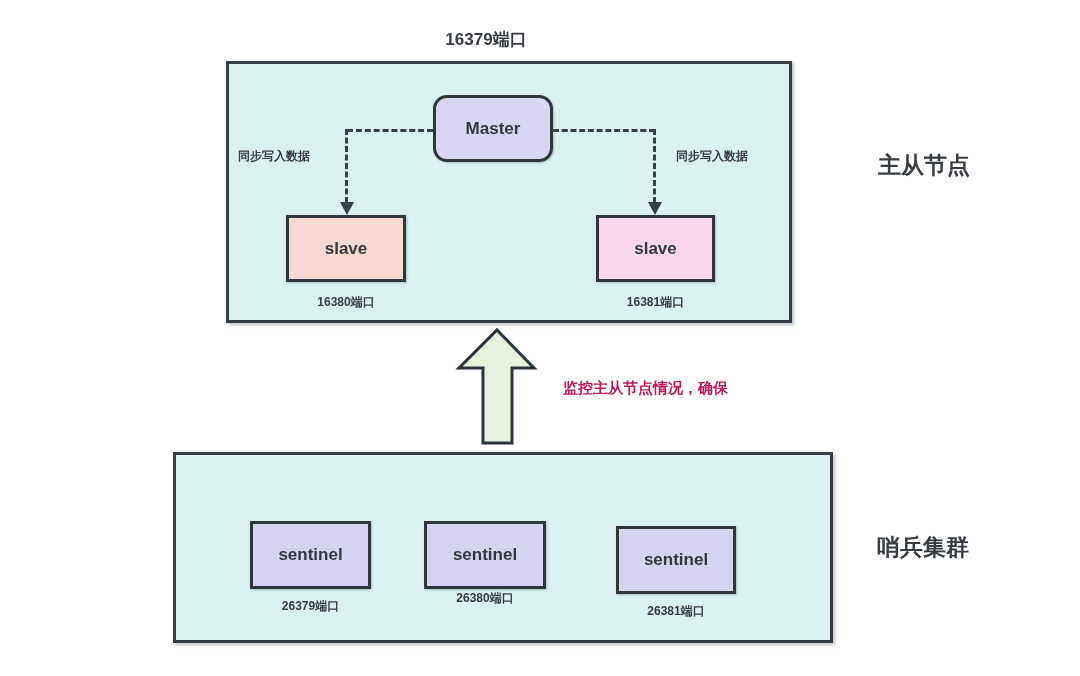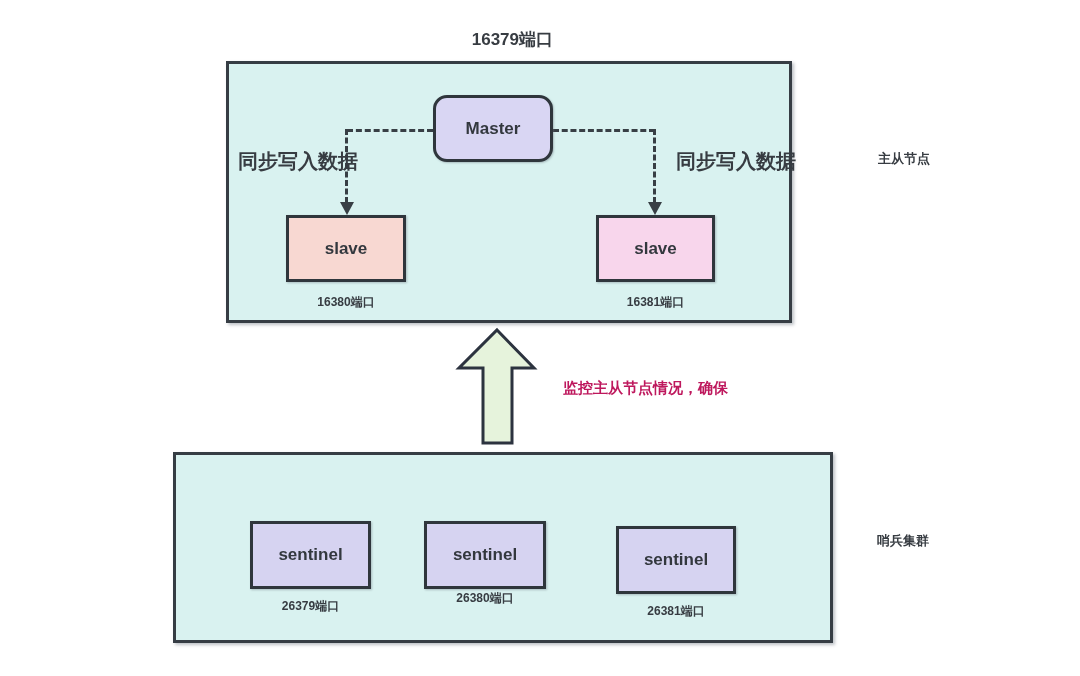--- a/index.html
+++ b/index.html
@@ -31,25 +31,25 @@
   }
   .node-master   { left:204px; top:31px;  width:120px; height:67px; background:#d9d6f3;border-radius:14px; }
   .node-slave-l  { left:57px;  top:151px; width:120px; height:67px; background:#f8d8d2; }
   .node-slave-r  { left:367px; top:151px; width:119px; height:67px; background:#f8d6ec; }
   .node-sent-1   { left:74px;  top:66px;  width:121px; height:68px; background:#d6d3f1; }
   .node-sent-2   { left:248px; top:66px;  width:122px; height:68px; background:#d6d3f1; }
   .node-sent-3   { left:440px; top:71px;  width:120px; height:68px; background:#d6d3f1; }
 
   
   .lbl { position:absolute; font-weight:bold; color:#373c42; white-space:nowrap; }
-  .title-top   { left:393px; top:28px; width:160px; font-size:17px; text-align:right; }
-  .side-label  { font-size:13px; }
+  .title-top   { left:406px; top:28px; width:160px; font-size:17px; text-align:center; }
+  .side-label  { font-size:23px; }
   #side-master   { left:878px; top:150px; }
   #side-sentinel { left:877px; top:532px; }
-  .sync-label { font-size:20px; }
+  .sync-label { font-size:12px; }
   #sync-left  { left:9px;  top:84px; }
   #sync-right { left:447px; top:84px; }
   .port-label { position:absolute; font-weight:bold; font-size:12px; text-align:center; color:#373c42; }
   #port-16380 { left:57px;  top:230px; width:120px; }
   #port-16381 { left:367px; top:230px; width:119px; }
   #port-26379 { left:74px;  top:143px; width:121px; }
   #port-26380 { left:248px; top:135px; width:122px; }
   #port-26381 { left:440px; top:148px; width:120px; }
   .note {
     position:absolute; left:563px; top:377px;

